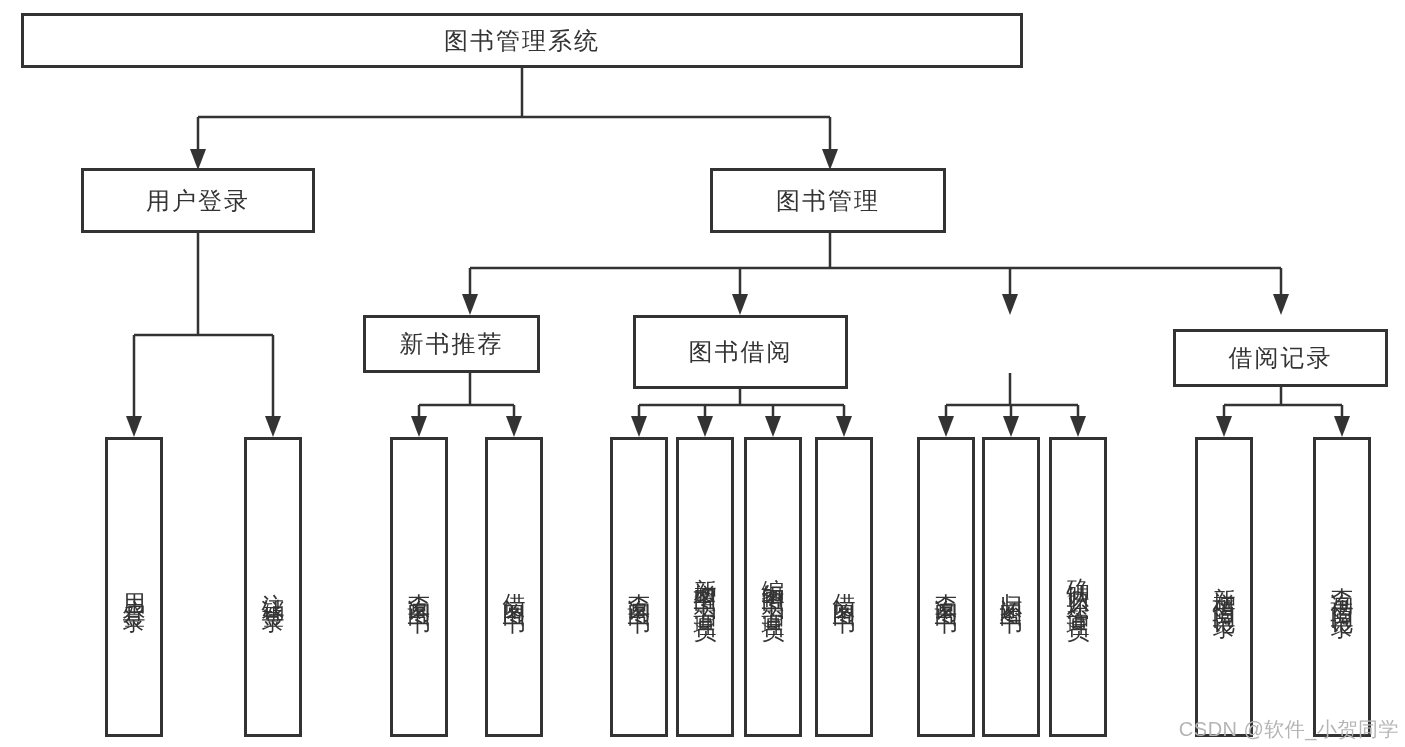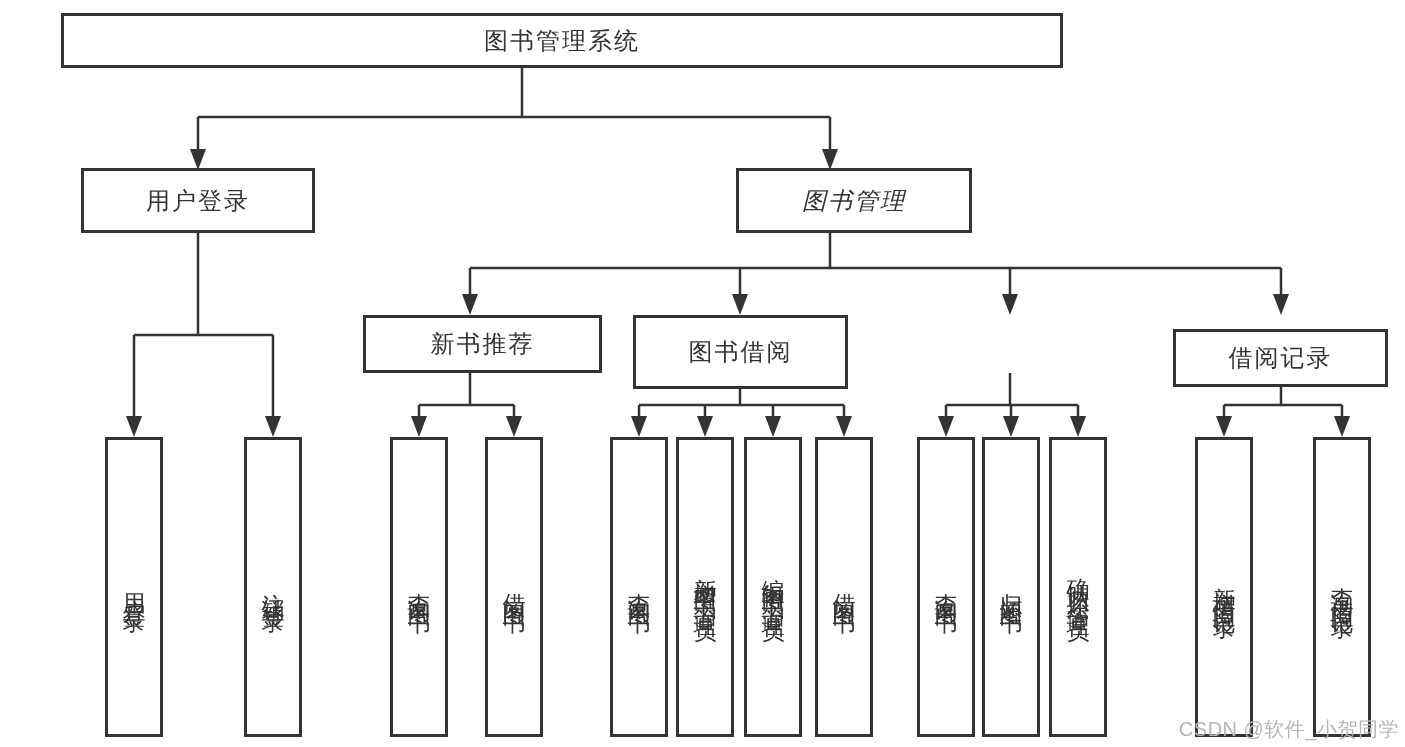--- a/index.html
+++ b/index.html
@@ -89,32 +89,32 @@
       <polygon points="765,416 781,416 773,437"></polygon>
       <polygon points="836,416 852,416 844,437"></polygon>
       <polygon points="938,416 954,416 946,437"></polygon>
       <polygon points="1003,416 1019,416 1011,437"></polygon>
       <polygon points="1070,416 1086,416 1078,437"></polygon>
       <polygon points="1216,416 1232,416 1224,437"></polygon>
       <polygon points="1334,416 1350,416 1342,437"></polygon>
     </g>
   </svg>
 
-  <div class="box" style="left:21px; top:13px; width:1002px; height:55px;margin-left:40px;">
+  <div class="box" style="left:21px; top:13px; width:1002px; height:55px;">
     <span class="hlabel">图书管理系统</span>
   </div>
 
   <div class="box" style="left:81px; top:168px; width:234px; height:65px;">
     <span class="hlabel">用户登录</span>
   </div>
-  <div class="box" style="left:736px; top:168px; width:236px; height:65px;font-style:italic;">
+  <div class="box" style="left:710px; top:168px; width:236px; height:65px;">
     <span class="hlabel">图书管理</span>
   </div>
 
-  <div class="box" style="left:363px; top:315px; width:239px; height:58px;">
+  <div class="box" style="left:363px; top:315px; width:177px; height:58px;">
     <span class="hlabel">新书推荐</span>
   </div>
   <div class="box" style="left:633px; top:315px; width:215px; height:74px;">
     <span class="hlabel">图书借阅</span>
   </div>
   <div class="box" style="left:1173px; top:329px; width:215px; height:58px;align-items:center;">
     <span class="hlabel">借阅记录</span>
   </div>
 
   <div class="box" style="left:105px; top:437px; width:58px; height:300px;">

